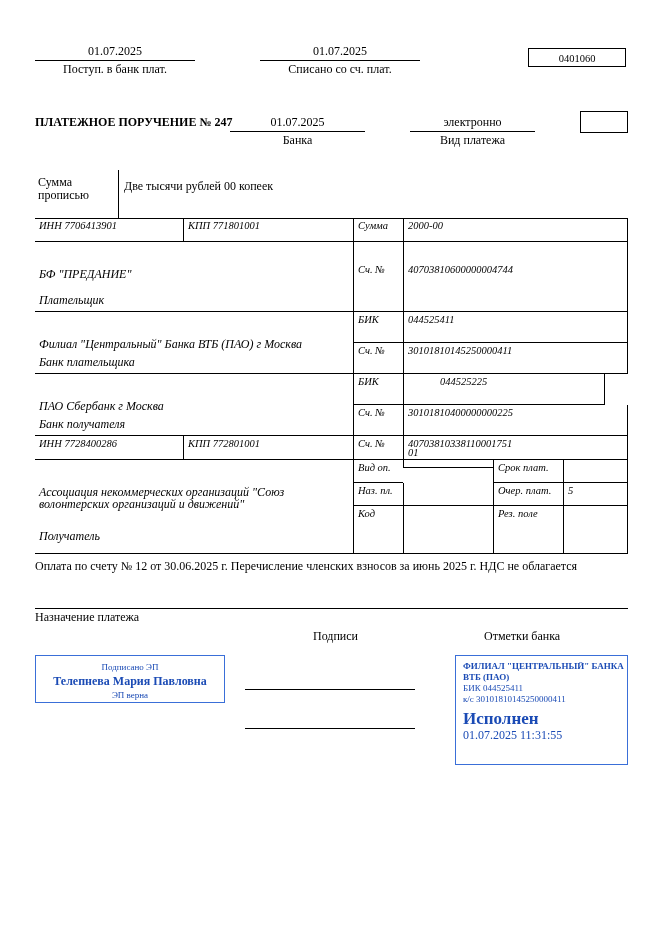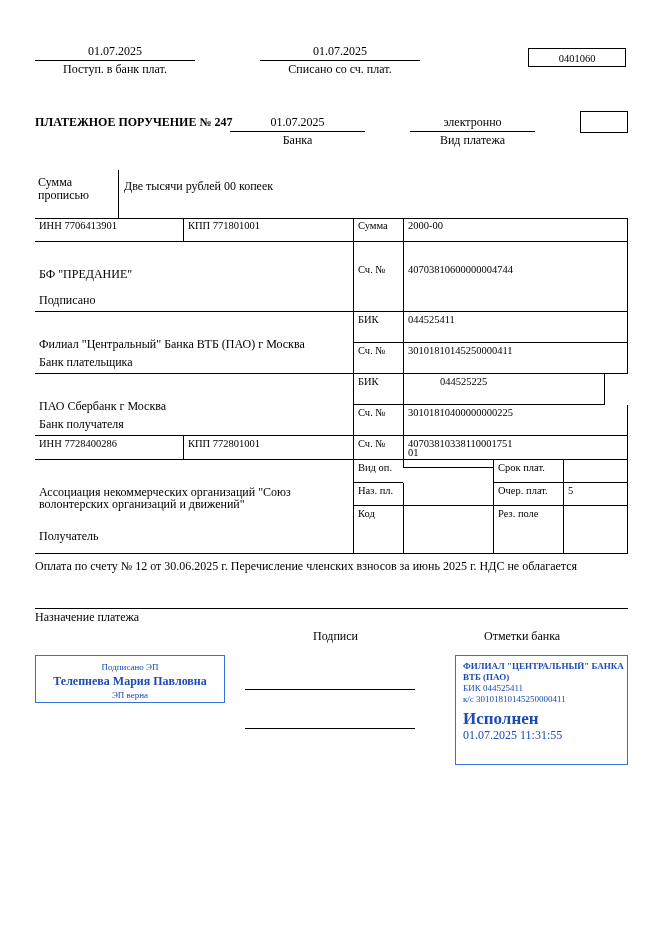--- a/index.html
+++ b/index.html
@@ -33,20 +33,21 @@
   }
 
   
   .cell {
     position: absolute;
     box-sizing: border-box;
     font-size: 10.5px;
     line-height: 12px;
     padding: 2px 4px;
     white-space: pre-wrap;
+    font-style: italic;
   }
   .b-b { border-bottom: 1px solid #000; }
   .b-l { border-left: 1px solid #000; }
   .b-r { border-right: 1px solid #000; }
 
   .stamp {
     box-sizing: border-box;
     border: 1px solid #3a6fd8;
     color: #1b4bb5;
     padding: 5px 7px;
@@ -100,21 +101,21 @@
   <div class="abs txt" style="left:38px; top:189px;">прописью</div>
   <div class="abs txt" style="left:124px; top:180px; width:490px;">Две тысячи рублей 00 копеек</div>
 
   <div class="abs cell b-b" style="left:35px; top:218px; width:148px; height:24px;"><span>ИНН</span> <span>7706413901</span></div>
   <div class="abs cell b-b b-l" style="left:183px; top:218px; width:170px; height:24px;"><span>КПП</span> <span>771801001</span></div>
   <div class="abs cell b-b b-l" style="left:353px; top:218px; width:50px; height:24px;">Сумма</div>
   <div class="abs cell b-b b-l b-r" style="left:403px; top:218px; width:225px; height:24px;">2000-00</div>
 
   <div class="abs cell b-b" style="left:35px; top:242px; width:318px; height:70px;">
     <div class="txt">БФ "ПРЕДАНИЕ"</div>
-    <div class="txt" style="position:absolute; left:4px; top:52px;">Подписано</div>
+    <div class="txt" style="position:absolute; left:4px; top:52px;">Плательщик</div>
   </div>
 
   <div class="abs cell b-b b-l" style="left:353px; top:242px; width:50px; height:70px; padding-top:22px;">Сч. №</div>
   <div class="abs cell b-b b-l b-r" style="left:403px; top:242px; width:225px; height:70px; padding-top:22px;">40703810600000004744</div>
 
   <div class="abs cell b-b" style="left:35px; top:312px; width:318px; height:62px;">
     <div class="txt">Филиал "Центральный" Банка ВТБ (ПАО) г Москва</div>
     <div class="txt" style="position:absolute; left:4px; top:44px;">Банк плательщика</div>
   </div>
   <div class="abs cell b-b b-l" style="left:353px; top:312px; width:50px; height:31px;">БИК</div>

